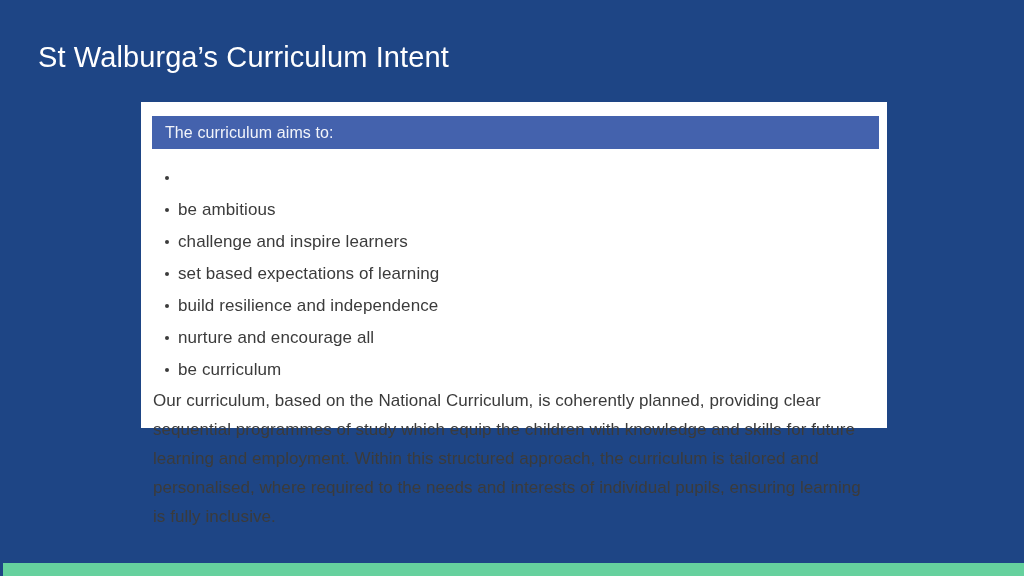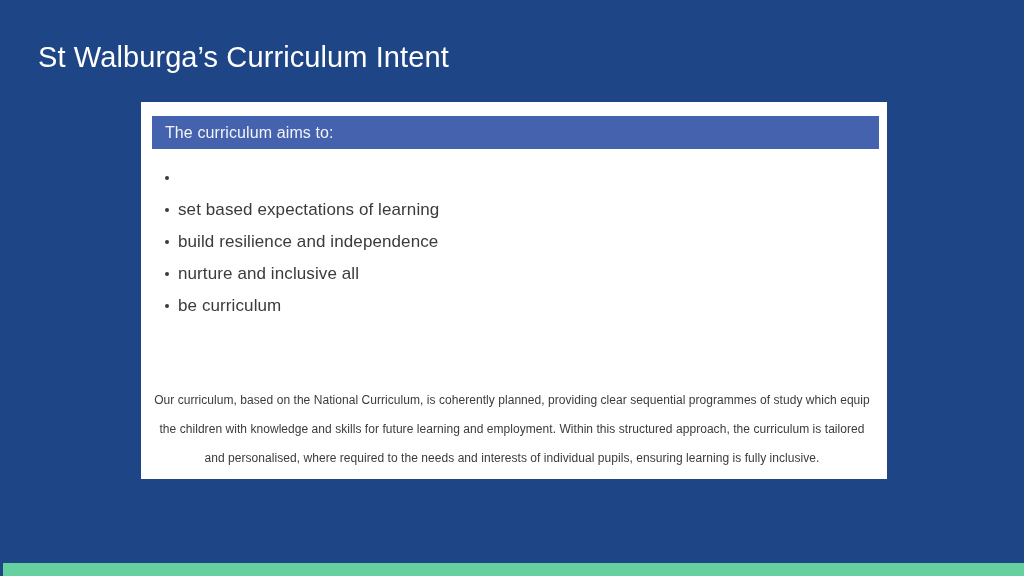--- a/index.html
+++ b/index.html
@@ -28,21 +28,21 @@
     letter-spacing: 0.1px;
     white-space: nowrap;
   }
 
   
   #content-card {
     position: absolute;
     left: 138px;
     top: 99px;
     width: 746px;
-    height: 377px;
+    height: 326px;
     background: #ffffff;
   }
 
   
   #aims-header {
     position: absolute;
     left: 10px;
     top: 13px;
     width: 727px;
     height: 33px;
@@ -93,24 +93,24 @@
     background: #3b3b3b;
   }
 
   
   #intent-paragraph {
     position: absolute;
     left: 11px;
     top: 283px;
     width: 718px;
     color: #3b3b3b;
-    font-size: 12px;
+    font-size: 17px;
     line-height: 29px;
     letter-spacing: 0.05px;
-    text-align: center;
+    text-align: left;
   }
 
   
   #bottom-accent {
     position: absolute;
     left: 0;
     bottom: 0;
     width: 1024px;
     height: 14px;
     background: #66d19e;
@@ -128,29 +128,37 @@
     <div id="aims-header">
       <span id="aims-header-label">The curriculum aims to:</span>
     </div>
 
     <ul id="aims-list">
       <li>
         <span class="bullet-dot"></span>
       </li>
       <li>
         <span class="bullet-dot"></span>
+        <span>be ambitious</span>
+      </li>
+      <li>
+        <span class="bullet-dot"></span>
+        <span>challenge and inspire learners</span>
+      </li>
+      <li>
+        <span class="bullet-dot"></span>
         <span>set based expectations of learning</span>
       </li>
       <li>
         <span class="bullet-dot"></span>
         <span>build resilience and independence</span>
       </li>
       <li>
         <span class="bullet-dot"></span>
-        <span>nurture and inclusive all</span>
+        <span>nurture and encourage all</span>
       </li>
       <li>
         <span class="bullet-dot"></span>
         <span>be curriculum</span>
       </li>
     </ul>
 
     <p id="intent-paragraph">Our curriculum, based on the National Curriculum, is coherently planned, providing clear sequential programmes of study which equip the children with knowledge and skills for future learning and employment. Within this structured approach, the curriculum is tailored and personalised, where required to the needs and interests of individual pupils, ensuring learning is fully inclusive.</p>
 
   </div>

